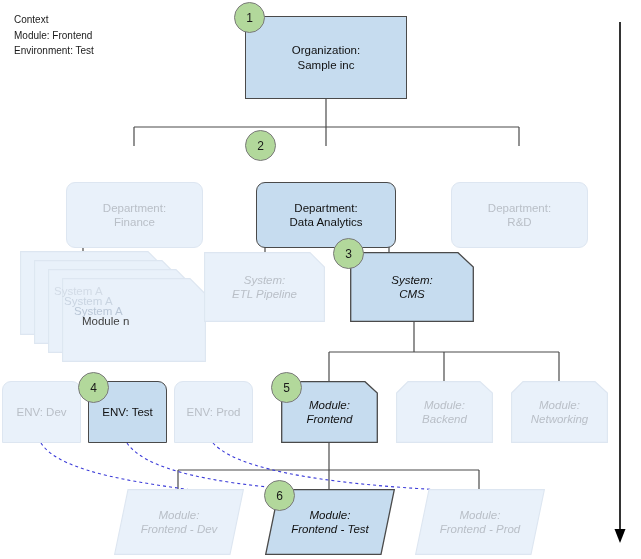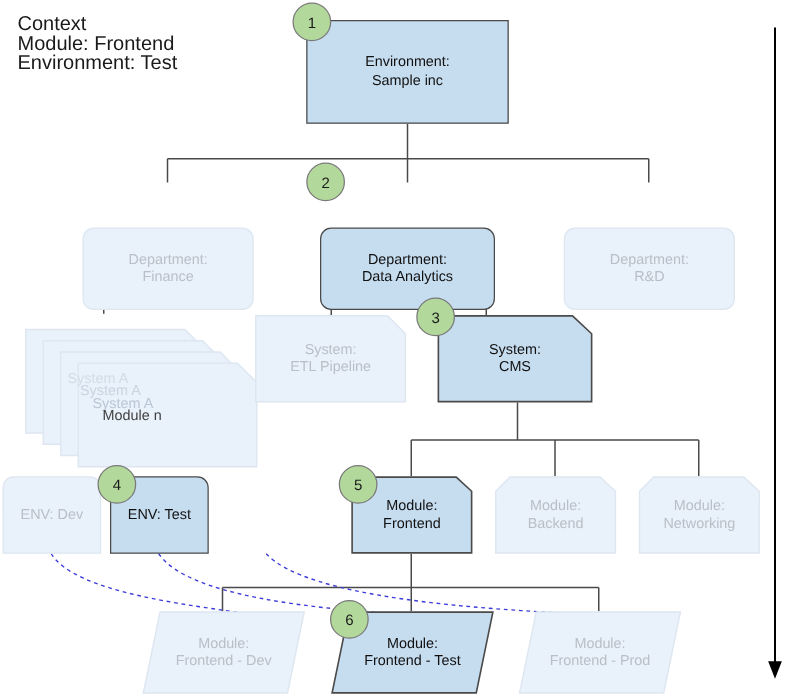--- a/index.html
+++ b/index.html
@@ -21,21 +21,21 @@
     position: absolute;
     left: 0;
     top: 0;
     width: 641px;
     height: 559px;
   }
   .context-block {
     position: absolute;
     left: 14px;
     top: 12px;
-    font-size: 16px;
+    font-size: 10px;
     line-height: 15.5px;
     color: #1a1a1a;
     white-space: pre;
   }
   .node {
     position: absolute;
     box-sizing: border-box;
     display: flex;
     align-items: center;
     justify-content: center;
@@ -84,38 +84,38 @@
     top: 0;
     width: 100%;
     height: 100%;
     overflow: visible;
   }
   .poly-label {
     position: relative;
     z-index: 2;
     display: block;
     padding: 0 4px;
+    font-style: italic;
   }
   .badge {
     position: absolute;
     width: 29px;
     height: 29px;
     border-radius: 50%;
     background: #b2d89b;
     border: 1.1px solid #7a7a7a;
     color: #1a1a1a;
     font-size: 12px;
     display: flex;
     align-items: center;
     justify-content: center;
     z-index: 6;
   }
   .stack-wrap {
     position: absolute;
-    margin-top: 12px;
   }
   .stack-card {
     position: absolute;
     width: 144px;
     height: 84px;
   }
   .stack-card svg { display: block; overflow: visible; }
   .stack-text {
     position: absolute;
     font-size: 11.5px;
@@ -169,21 +169,21 @@
       <path d="M620 22 L620 532" stroke="#000000" stroke-width="1.6" fill="none"></path>
       <path d="M620 543 L614.5 529 L625.5 529 Z" fill="#000000"></path>
     </g>
   </svg>
 
   <div class="context-block">Context
 Module: Frontend
 Environment: Test</div>
 
   <div class="node active shape-rect" style="left:245px; top:16px; width:162px; height:83px;">
-    <span class="node-label">Environment:
+    <span class="node-label">Organization:
 Sample inc</span>
   </div>
   <div class="badge" style="left:234px; top:2px;">1</div>
 
   <div class="node inactive shape-round" style="left:66px; top:146px; width:137px; height:66px;">
     <span class="node-label">Department:
 Finance</span>
   </div>
 
   <div class="node active shape-round" style="left:256px; top:146px; width:140px; height:66px;">
@@ -243,20 +243,23 @@
 
   <div class="node inactive shape-envbox" style="left:2px; top:381px; width:79px; height:62px;">
     <span class="node-label">ENV: Dev</span>
   </div>
 
   <div class="node active shape-envbox" style="left:88px; top:381px; width:79px; height:62px;">
     <span class="node-label">ENV: Test</span>
   </div>
   <div class="badge" style="left:78px; top:372px;">4</div>
 
+  <div class="node inactive shape-envbox" style="left:174px; top:381px; width:79px; height:62px;">
+    <span class="node-label">ENV: Prod</span>
+  </div>
 
   <div class="node active shape-module" style="left:281px; top:381px; width:97px; height:62px;">
     <svg class="poly-svg" viewBox="0 0 97 62" preserveAspectRatio="none">
       <path d="M0.7,12 L12,0.7 H84 L96.3,12 V61.3 H0.7 Z" fill="#c6dcef" stroke="#4a4a4a" stroke-width="1.3"></path>
     </svg>
     <span class="poly-label">Module:
 Frontend</span>
   </div>
   <div class="badge" style="left:271px; top:372px;">5</div>
 

